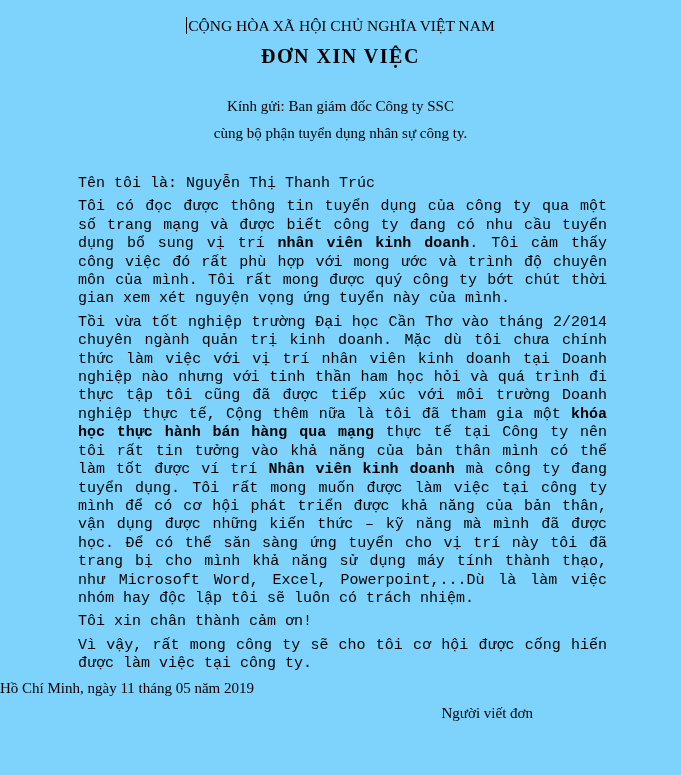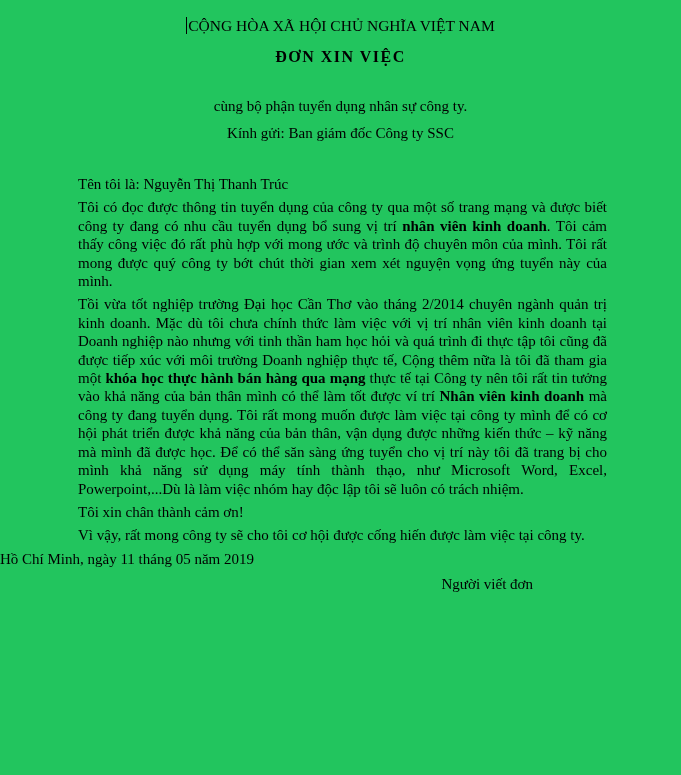--- a/index.html
+++ b/index.html
@@ -2,21 +2,21 @@
 <html><head>
 <meta charset="utf-8">
 <style>
   html, body { margin: 0; padding: 0; }
   body { background: #ffffff; }
   .page {
     position: relative;
     width: 681px;
     height: 775px;
     box-sizing: border-box;
-    background: #22c55e;
+    background: #7dd3fc;
     color: #000000;
     font-family: "Liberation Serif", "DejaVu Serif", serif;
     font-size: 15px;
     padding-top: 17px;
     overflow: hidden;
   }
   .caret {
     display: inline-block;
     width: 1px;
     height: 17px;
@@ -25,33 +25,33 @@
     margin-right: 1px;
   }
   .hline1, .hline2 {
     text-align: center;
     font-size: 15.5px;
     margin: 0 0 12px 0;
     line-height: 18px;
   }
   .doc-title {
     text-align: center;
-    font-size: 16px;
+    font-size: 20px;
     font-weight: bold;
     letter-spacing: 1.5px;
     margin: 0 0 31px 0;
     line-height: 19px;
   }
   .recipient { margin: 0 0 33px 0; }
   .recipient p {
     text-align: center;
     margin: 0 0 9px 0;
     line-height: 18px;
   }
-  .letter-body { margin: 0 74px 0 78px; }
+  .letter-body { margin: 0 74px 0 78px; font-family: Liberation Mono, monospace; }
   .letter-body p {
     margin: 0 0 5px 0;
     text-align: justify;
     line-height: 18.4px;
   }
   .letter-body p.no-justify { text-align: left; }
   .date-line {
     text-align: left;
     margin: 1px 84px 7px 0;
     line-height: 18.4px;
@@ -76,22 +76,22 @@
 <body>
 
 <div class="page">
 
   <p class="hline1"><span class="caret"></span><span>CỘNG HÒA XÃ HỘI CHỦ NGHĨA VIỆT NAM</span></p>
 
 
   <p class="doc-title">ĐƠN XIN VIỆC</p>
 
   <div class="recipient">
+    <p>Kính gửi: Ban giám đốc Công ty SSC</p>
     <p>cùng bộ phận tuyển dụng nhân sự công ty.</p>
-    <p>Kính gửi: Ban giám đốc Công ty SSC</p>
   </div>
 
   <div class="letter-body">
       <p class="no-justify"><span>Tên tôi là: Nguyễn Thị Thanh Trúc</span></p>
       <p><span>Tôi có đọc được thông tin tuyển dụng của công ty qua một số trang mạng và được biết công ty đang có nhu cầu tuyển dụng bổ sung vị trí </span><b>nhân viên kinh doanh</b><span>. Tôi cảm thấy công việc đó rất phù hợp với mong ước và trình độ chuyên môn của mình. Tôi rất mong được quý công ty bớt chút thời gian xem xét nguyện vọng ứng tuyển này của mình.</span></p>
       <p><span>Tồi vừa tốt nghiệp trường Đại học Cần Thơ vào tháng 2/2014 chuyên ngành quản trị kinh doanh. Mặc dù tôi chưa chính thức làm việc với vị trí nhân viên kinh doanh tại Doanh nghiệp nào nhưng với tinh thần ham học hỏi và quá trình đi thực tập tôi cũng đã được tiếp xúc với môi trường Doanh nghiệp thực tế, Cộng thêm nữa là tôi đã tham gia một </span><b>khóa học thực hành bán hàng qua mạng</b><span> thực tế tại Công ty nên tôi rất tin tưởng vào khả năng của bản thân mình có thể làm tốt được ví trí </span><b>Nhân viên kinh doanh</b><span> mà công ty đang tuyển dụng. Tôi rất mong muốn được làm việc tại công ty mình để có cơ hội phát triển được khả năng của bản thân, vận dụng được những kiến thức – kỹ năng mà mình đã được học. Để có thể săn sàng ứng tuyển cho vị trí này tôi đã trang bị cho mình khả năng sử dụng máy tính thành thạo, như Microsoft Word, Excel, Powerpoint,...Dù là làm việc nhóm hay độc lập tôi sẽ luôn có trách nhiệm.</span></p>
       <p><span>Tôi xin chân thành cảm ơn!</span></p>
       <p><span>Vì vậy, rất mong công ty sẽ cho tôi cơ hội được cống hiến được làm việc tại công ty.</span></p>
     </div>
 

